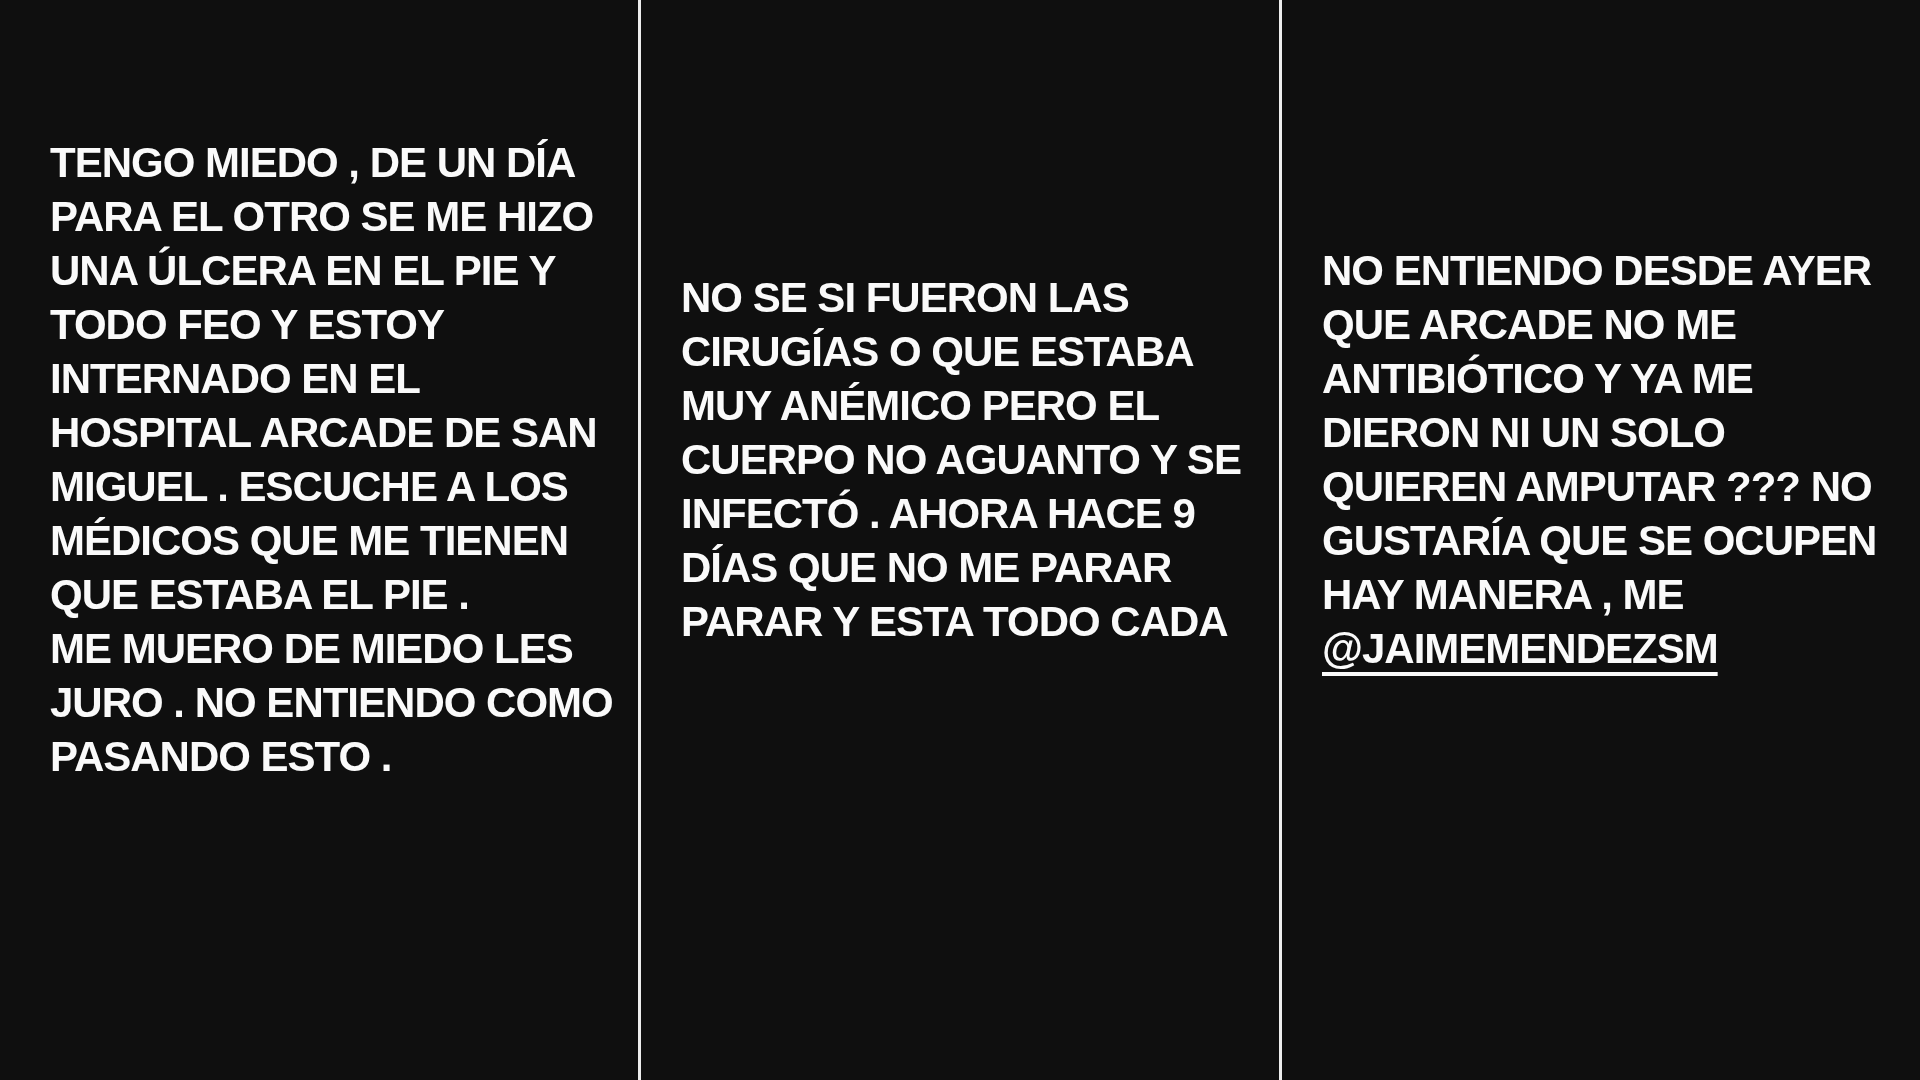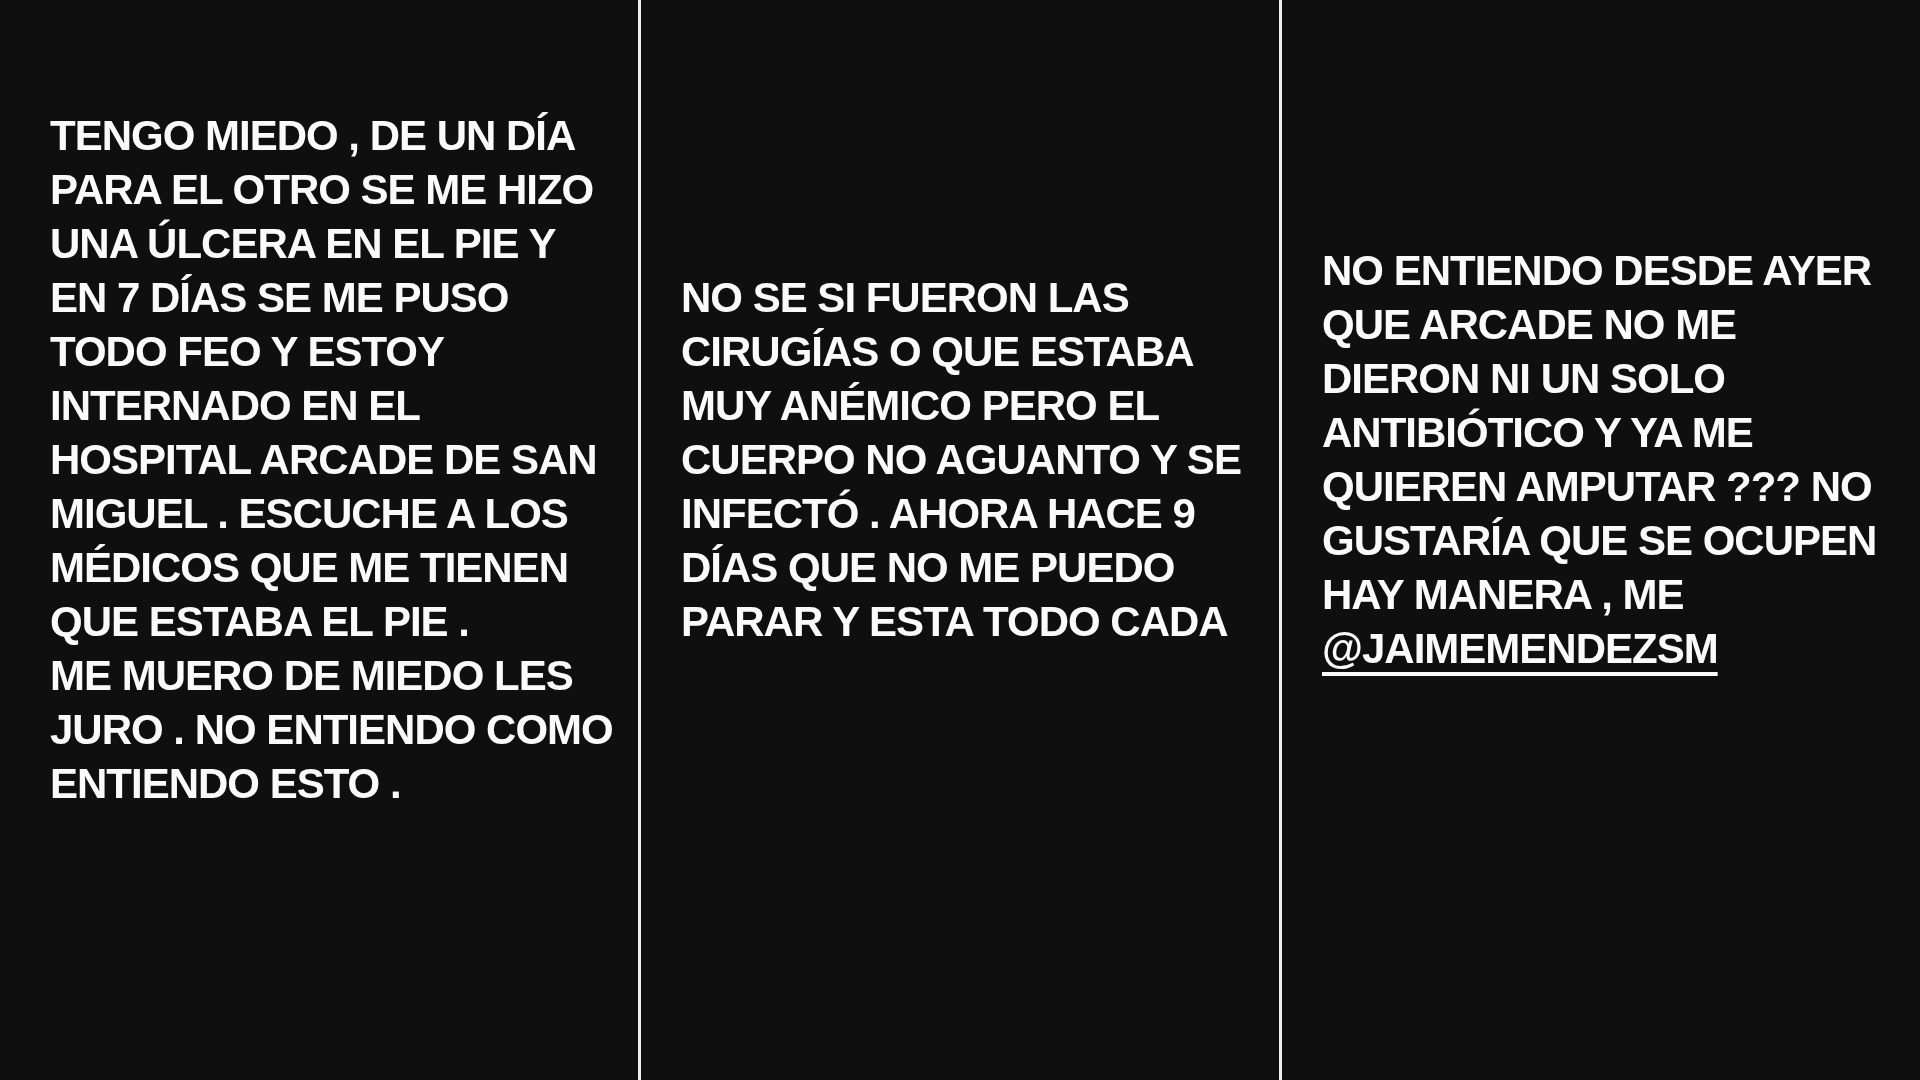--- a/index.html
+++ b/index.html
@@ -63,59 +63,58 @@
 <body>
 
 <div class="collage">
 
   <section class="panel panel-1">
     <div class="text-wrap">
       <div>
           <div class="line">TENGO MIEDO , DE UN DÍA</div>
           <div class="line">PARA EL OTRO SE ME HIZO</div>
           <div class="line">UNA ÚLCERA EN EL PIE Y</div>
-          <div class="line">EN 7 DÍAS SE ME PUSO</div>
           <div class="line">TODO FEO Y ESTOY</div>
           <div class="line">INTERNADO EN EL</div>
           <div class="line">HOSPITAL ARCADE DE SAN</div>
           <div class="line">MIGUEL . ESCUCHE A LOS</div>
           <div class="line">MÉDICOS QUE ME TIENEN</div>
           <div class="line">QUE ESTABA EL PIE .</div>
           <div class="line">ME MUERO DE MIEDO LES</div>
           <div class="line">JURO . NO ENTIENDO COMO</div>
-          <div class="line">ENTIENDO ESTO .</div>
+          <div class="line">PASANDO ESTO .</div>
         </div>
     </div>
   </section>
 
   <div class="divider"></div>
 
   <section class="panel panel-2">
     <div class="text-wrap">
       <div>
           <div class="line">NO SE SI FUERON LAS</div>
           <div class="line">CIRUGÍAS O QUE ESTABA</div>
           <div class="line">MUY ANÉMICO PERO EL</div>
           <div class="line">CUERPO NO AGUANTO Y SE</div>
           <div class="line">INFECTÓ . AHORA HACE 9</div>
-          <div class="line">DÍAS QUE NO ME PUEDO</div>
+          <div class="line">DÍAS QUE NO ME PARAR</div>
           <div class="line">PARAR Y ESTA TODO CADA</div>
         </div>
     </div>
   </section>
 
   <div class="divider"></div>
 
   <section class="panel panel-3">
     <div class="text-wrap">
       <div>
           <div class="line">NO ENTIENDO DESDE AYER</div>
           <div class="line">QUE ARCADE NO ME</div>
+          <div class="line">ANTIBIÓTICO Y YA ME</div>
           <div class="line">DIERON NI UN SOLO</div>
-          <div class="line">ANTIBIÓTICO Y YA ME</div>
           <div class="line">QUIEREN AMPUTAR ??? NO</div>
           <div class="line">GUSTARÍA QUE SE OCUPEN</div>
           <div class="line">HAY MANERA , ME</div>
         </div>
       <div class="line"><span class="mention">@JAIMEMENDEZSM</span></div>
     </div>
   </section>
 
 </div>
 

